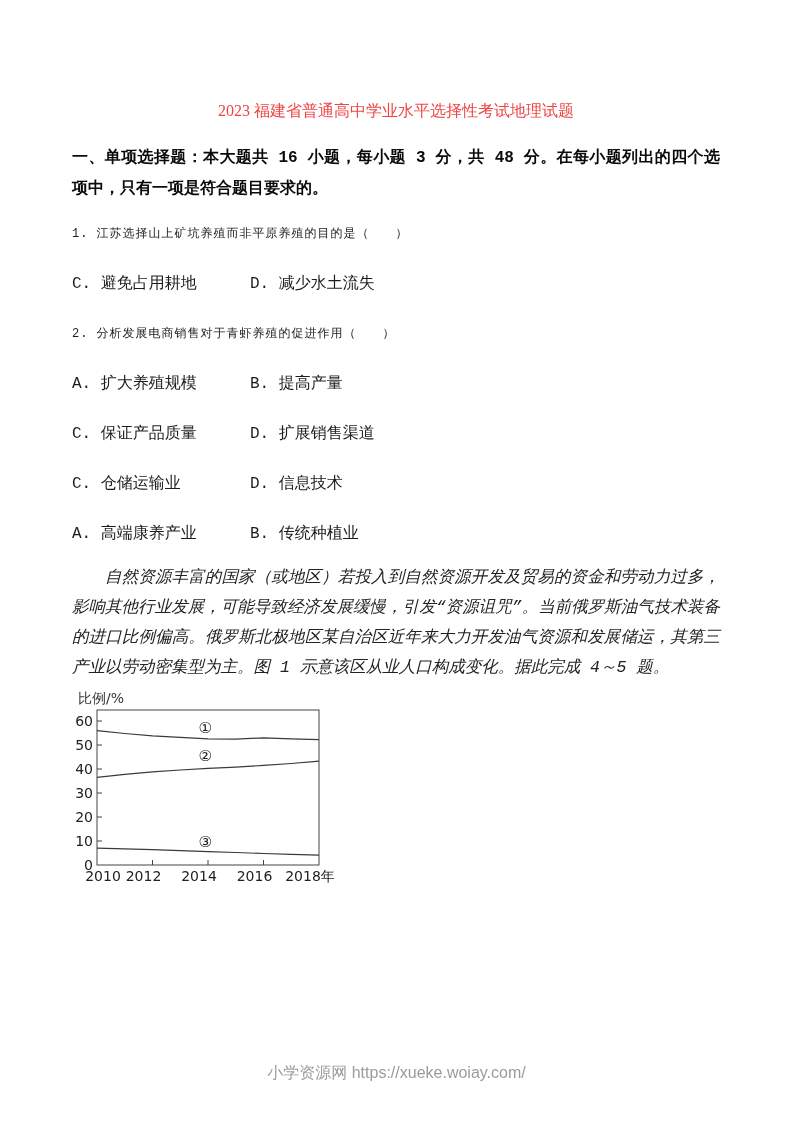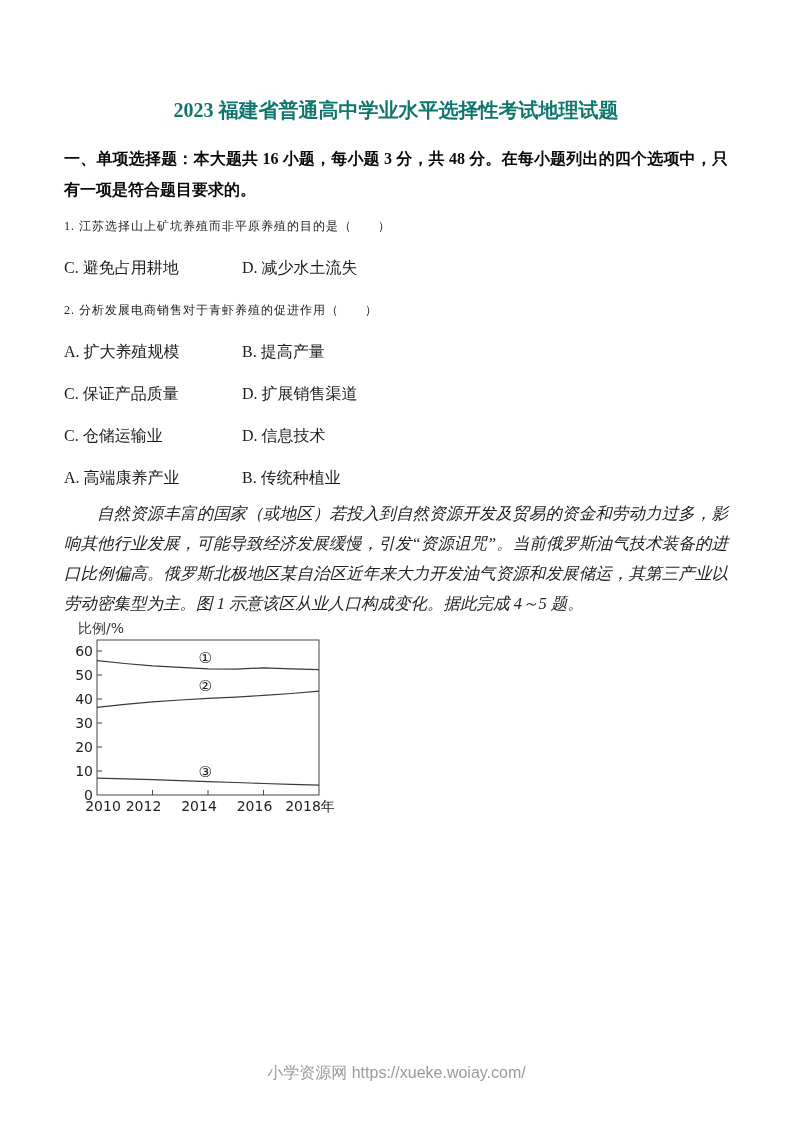--- a/index.html
+++ b/index.html
@@ -1,24 +1,24 @@
 <!DOCTYPE html>
 <html><head>
 <meta charset="utf-8">
 <style>
   html,body{margin:0;padding:0;background:#fff;}
   .page{
     width:793px;height:1122px;background:#fff;position:relative;
     box-sizing:border-box;padding:97px 65px 0 64px;overflow:hidden;
     font-family:"Liberation Serif","DejaVu Serif",serif;color:#1c1c1c;
   }
-  p{margin:0;}
+  p{margin:8px;font-family:Liberation Mono, monospace;}
   .title{
-    font-size:20px;line-height:27px;text-align:center;
-    font-weight:700;color:#0f766e;margin:0 0 19px;
+    font-size:16px;line-height:27px;text-align:center;
+    font-weight:400;color:#ef4444;margin:0 0 19px;
   }
   .section-heading{
     font-size:16px;font-weight:700;line-height:31px;
     text-align:justify;color:#0a0a0a;
   }
   .passage{
     font-size:16.5px;text-indent:2em;text-align:justify;
     font-style:italic;color:#222;
   }
   .p1{line-height:31.5px;}

